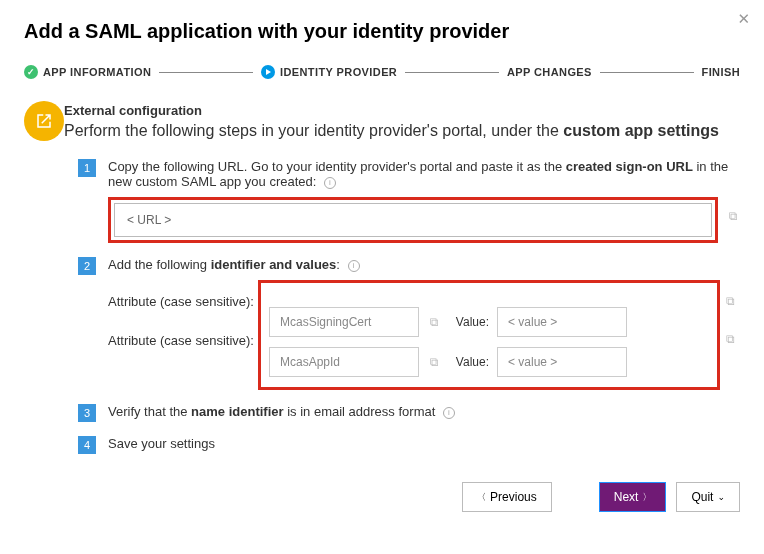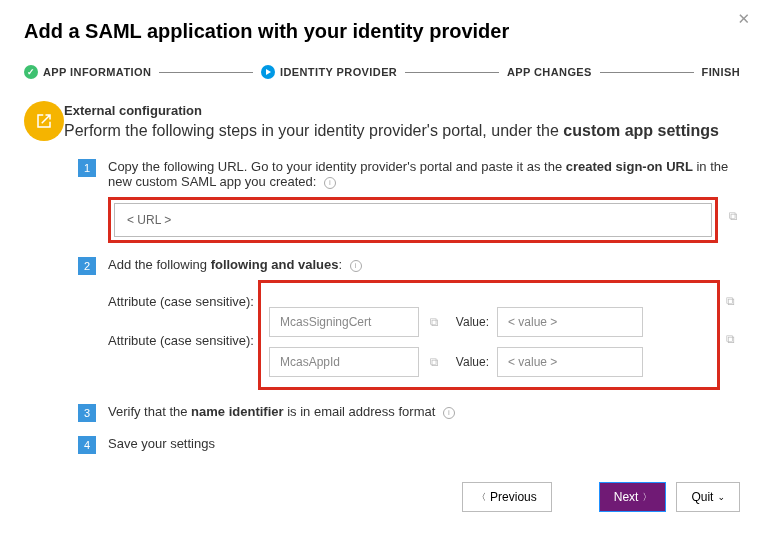--- a/index.html
+++ b/index.html
@@ -29,21 +29,21 @@
 .item-body { flex:1; font-size:13px; }
 .info-ic { display:inline-block; width:12px; height:12px; border:1px solid #aaa; border-radius:50%; font-size:8px; color:#aaa; text-align:center; line-height:10px; margin-left:4px; vertical-align:middle; }
 
 .red-box { border:3px solid #d92a1c; padding:3px; margin-top:10px; }
 .url-field { border:1px solid #bbb; padding:9px 12px; font-size:12px; color:#666; width:100%; }
 
 .attr-row { display:flex; align-items:center; gap:8px; margin-top:10px; font-size:12px; }
 .attr-label { width:150px; text-align:left; color:#333; }
 .attr-input { border:1px solid #ccc; padding:7px 10px; font-size:12px; color:#888; width:150px; }
 .val-label { width:40px; text-align:right; }
-.val-input { border:1px solid #ccc; padding:7px 10px; font-size:12px; color:#888; width:146px; }
+.val-input { border:1px solid #ccc; padding:7px 10px; font-size:12px; color:#888; width:130px; }
 .copy-ic { width:14px; height:14px; color:#bbb; display:inline-flex; align-items:center; justify-content:center; font-size:12px; }
 .copy-ic::before{ content:"⧉"; }
 
 .box5 { border:3px solid #d92a1c; padding:4px 8px 10px; margin-top:8px; }
 
 .footer { display:flex; justify-content:flex-end; gap:10px; margin-top:22px; padding-top:6px; }
 .btn { border:1px solid #bbb; background:#fff; padding:7px 14px; font-size:12px; cursor:pointer; display:flex; align-items:center; gap:4px; }
 .btn.primary { background:#701a75; border-color:#1e90ff; color:#fff;margin-left:37px; }
 .chev { font-size:9px; }
 </style>
@@ -100,21 +100,21 @@
           <div class="url-field">&lt; URL &gt;</div>
         </div>
         <span class="copy-ic"></span>
       </div>
     </div>
   </div>
 
   <div class="item">
     <div class="num">2</div>
     <div class="item-body">
-      <span>Add the following </span><b>following and values</b><span>:</span>
+      <span>Add the following </span><b>identifier and values</b><span>:</span>
       <span class="info-ic">i</span>
 
       <div style="display:flex;align-items:flex-start;">
         <div style="width:150px;padding-top:22px;">
           <div class="attr-label" style="margin-bottom:24px;">Attribute (case sensitive):</div>
           <div class="attr-label">Attribute (case sensitive):</div>
         </div>
         <div class="box5" style="flex:1;">
           <div class="attr-row" style="margin-top:20px;">
             <div class="attr-input">McasSigningCert</div>

